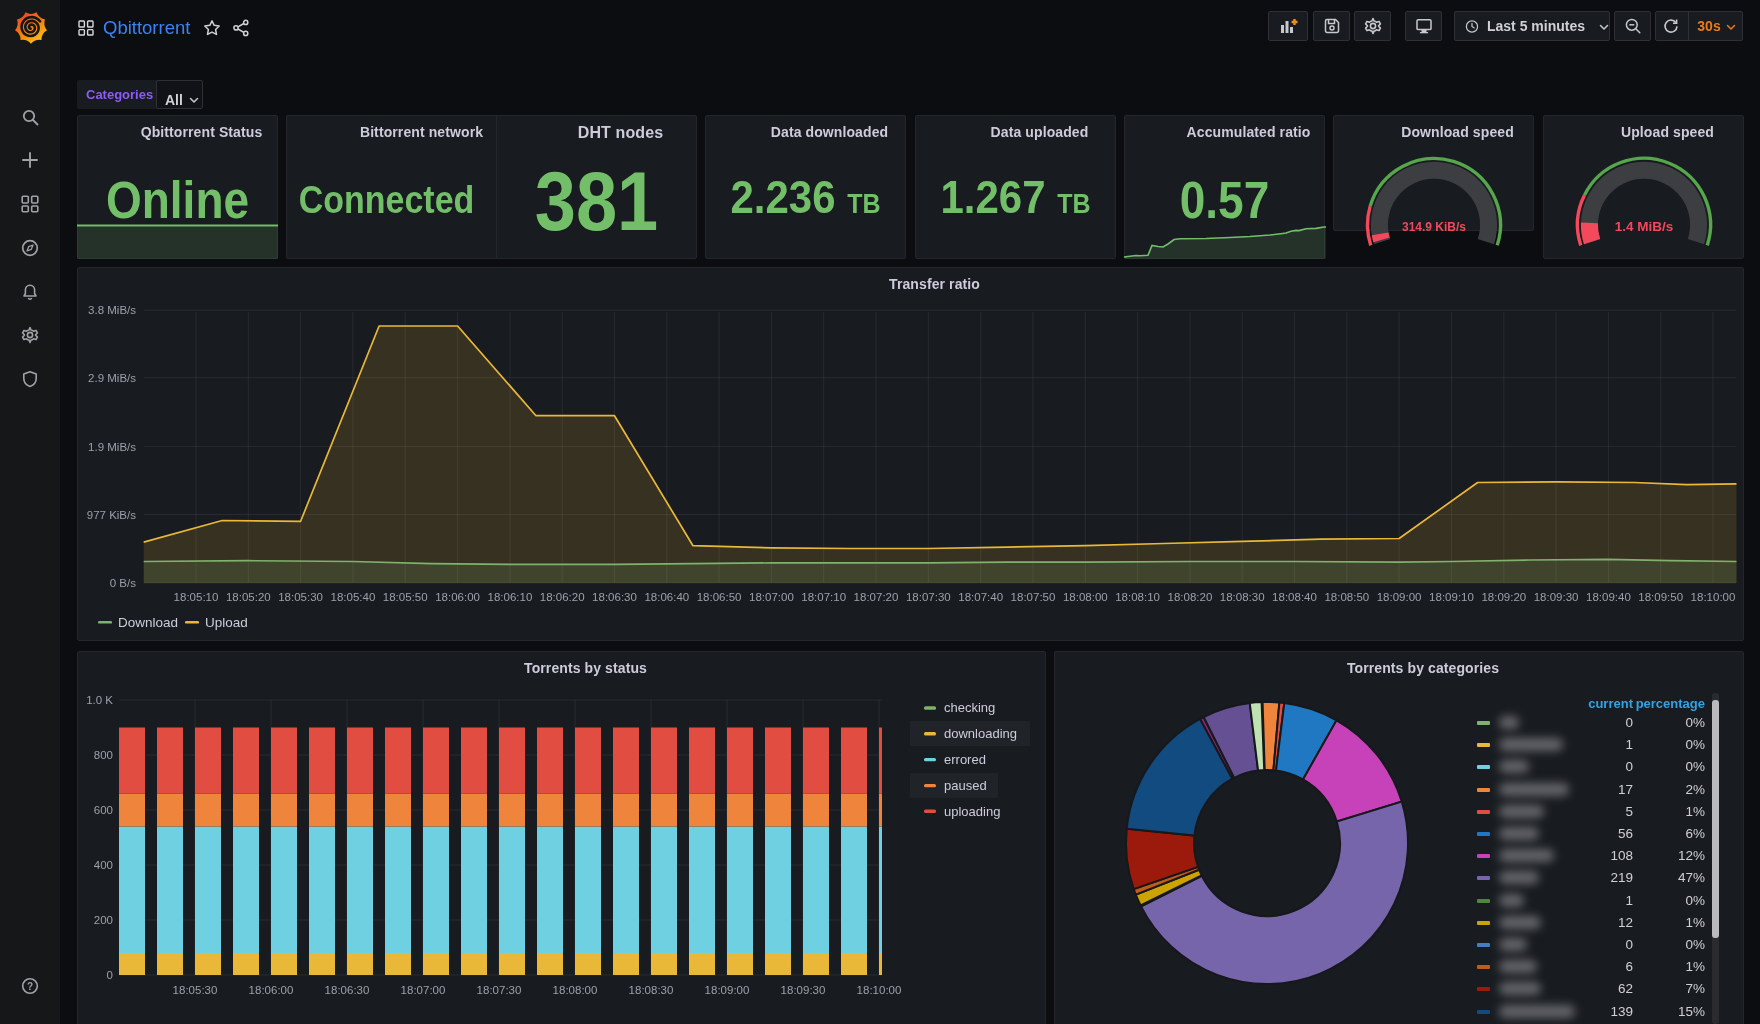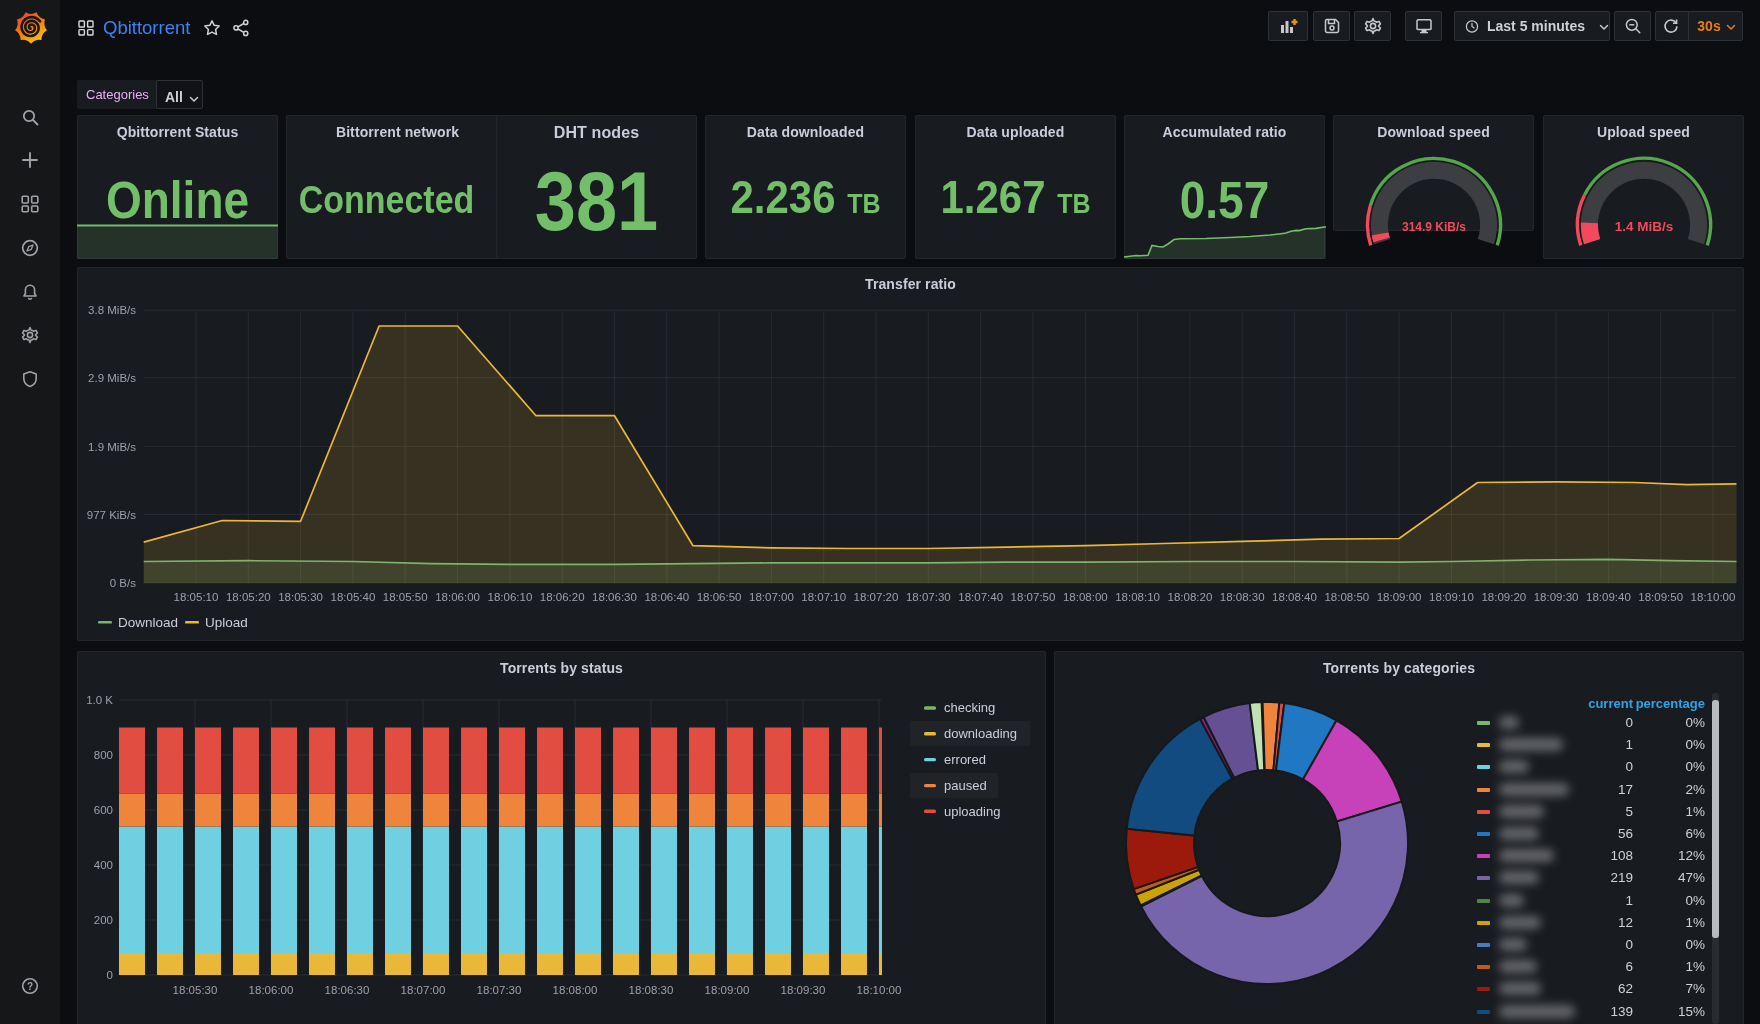--- a/index.html
+++ b/index.html
@@ -1,16 +1,16 @@
 <!DOCTYPE html>
 <html><head><meta charset="utf-8"><style>
 * { margin:0; padding:0; box-sizing:border-box; }
 html,body { width:1760px; height:1024px; background:#0c0d10; overflow:hidden;
   font-family:"Liberation Sans",sans-serif; -webkit-font-smoothing:antialiased; }
-.panel { position:absolute; background:#181b1f; border:1px solid #24262c; border-radius:2px; }
+.panel { position:absolute; background:#181b1f; border:1px solid #24262c; border-radius:2px;padding-left:24px; }
 .ptitle { position:absolute; width:100%; text-align:center; top:8px; font-size:14px;
   font-weight:700; color:#ccccdc; letter-spacing:0.1px; }
 .ax { font-size:11.5px; fill:#9da0a8; font-family:"Liberation Sans",sans-serif; }
 .lg { font-size:13px; fill:#ccccdc; font-family:"Liberation Sans",sans-serif; }
 .gl { stroke:rgba(204,204,220,0.09); stroke-width:1; }
 .statv { position:absolute; width:100%; text-align:center; color:#73BF69; font-weight:700; }
 .sidebar { position:fixed; left:0; top:0; width:60px; height:1024px; background:#161719; z-index:5; }
 .sideic { position:absolute; left:21px; }
 .hbtn { position:absolute; top:11px; height:30px; background:#181b1f; border:1px solid #2e3036;
   border-radius:2px; display:flex; align-items:center; justify-content:center; color:#c7c8cd; }
@@ -145,23 +145,23 @@
       <path d="M 14.6 1.6 L 14.6 5.2 L 11 5.2" stroke="#c7c8cd" stroke-width="1.6" fill="none"></path>
     </svg>
   <span style="width:1px;height:28px;background:#2e3036;margin:0 8px 0 9px"></span>
   <span style="font-size:14px;font-weight:700;color:#EB7B18">30s</span>
   <span style="margin-left:5px"><svg width="10" height="8" viewBox="0 0 10 8" style="">
         <path d="M 1.5 2.5 L 5 6 L 8.5 2.5" stroke="#EB7B18" stroke-width="1.5" fill="none" stroke-linecap="round" stroke-linejoin="round"></path>
       </svg></span>
   </div>
 
 <div style="position:absolute;left:77px;top:80px;height:29px;background:#181b1f;border-radius:2px;display:flex;align-items:center;padding:0 9px">
-  <span style="font-size:13px;font-weight:400;color:#f0abfc">Categories</span>
-  </div>
-<div style="position:absolute;left:156px;top:80px;height:29px;width:47px;background:#111217;border:1px solid #2e3036;border-radius:2px;display:flex;align-items:flex-start;padding:8px 8px">
+  <span style="font-size:13px;font-weight:700;color:#8b5cf6">Categories</span>
+  </div>
+<div style="position:absolute;left:156px;top:80px;height:29px;width:47px;background:#111217;border:1px solid #2e3036;border-radius:2px;display:flex;align-items:flex-end;padding:0 8px">
   <span style="font-size:14px;font-weight:700;color:#d0d1d6">All</span>
   <span style="margin-left:6px"><svg width="10" height="8" viewBox="0 0 10 8" style="">
         <path d="M 1.5 2.5 L 5 6 L 8.5 2.5" stroke="#c7c8cd" stroke-width="1.5" fill="none" stroke-linecap="round" stroke-linejoin="round"></path>
       </svg></span>
   </div>
 
 <div class="panel" style="left:77px;top:115px;width:201px;height:144px">
     <div class="ptitle" style="font-size:14px">Qbittorrent Status</div>
   </div>
 <div class="panel" style="left:286px;top:115px;width:223px;height:144px">

